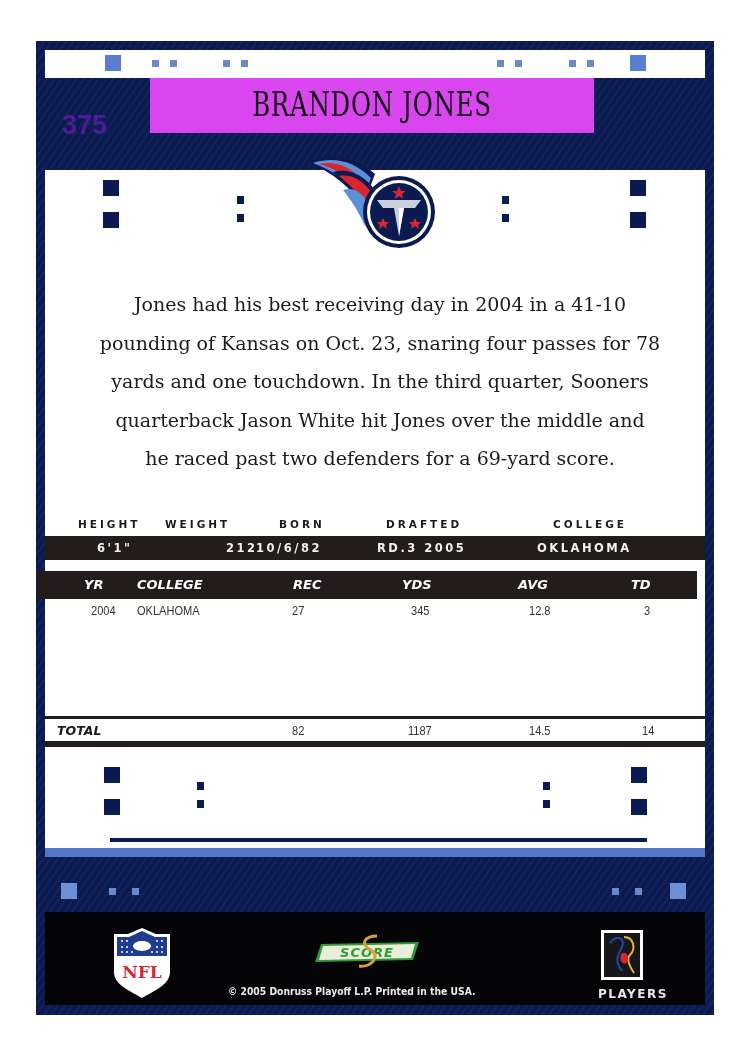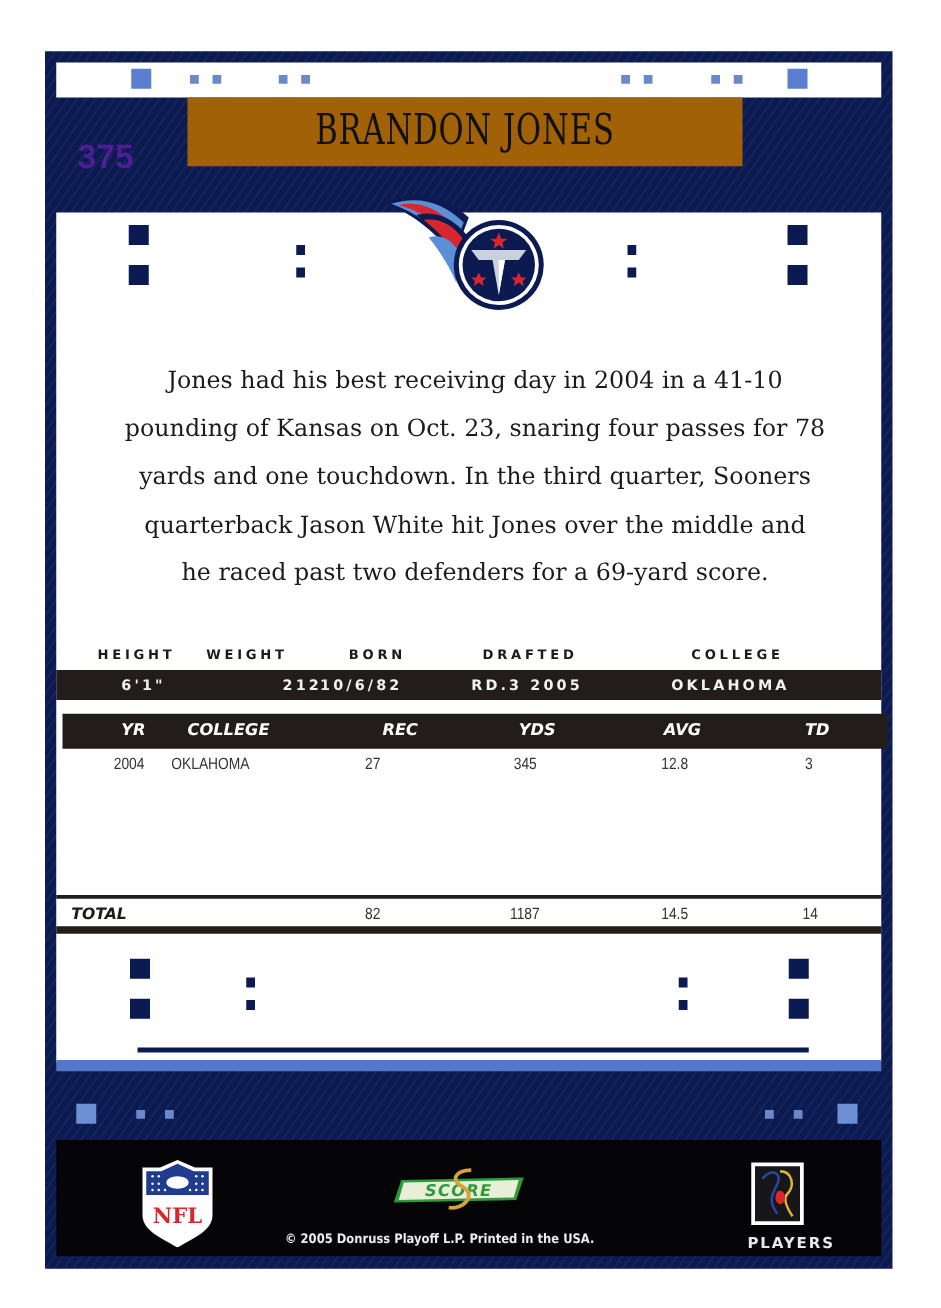--- a/index.html
+++ b/index.html
@@ -11,21 +11,21 @@
     background: #0c1a52;
     background-image: repeating-linear-gradient(125deg, rgba(255,255,255,0.035) 0 2px, rgba(0,0,0,0) 2px 6px);
   }
 
   
   .top-strip { position: absolute; left: 45px; top: 50px; width: 660px; height: 28px; background: #fff; }
   .sq { position: absolute; background: #5a7fd0; }
   .sq.big { width: 16px; height: 16px; }
   .sq.small { width: 7px; height: 7px; background: #6a88cc; }
 
-  .name-plate { position: absolute; left: 150px; top: 78px; width: 444px; height: 55px; background: #a16207; }
+  .name-plate { position: absolute; left: 150px; top: 78px; width: 444px; height: 55px; background: #d946ef; }
   .player-name {
     position: absolute; left: 0; right: 0; top: 6px; text-align: center;
     font-family: "DejaVu Serif", serif; font-size: 34px; letter-spacing: 1px;
     color: #111; transform: scaleX(0.72); transform-origin: center;
     font-weight: normal;
   }
   .card-number {
     position: absolute; left: 62px; top: 110px; font-family: Liberation Sans, sans-serif;
     font-weight: bold; font-size: 27px; color: #4c1d95; letter-spacing: 0px;
   }
@@ -51,21 +51,21 @@
   }
   .vitals-head span, .vitals-bar span { position: absolute; white-space: nowrap; }
   .vitals-bar {
     position: absolute; top: 536px; left: 45px; width: 660px; height: 24px;
     background: #221d1a; color: #f2f2f2;
     font-family: "DejaVu Sans", sans-serif; font-weight: bold; font-size: 11.5px; letter-spacing: 2.5px;
     line-height: 24px;
   }
 
   .stats-head {
-    position: absolute; top: 571px; left: 50px; width: 660px; height: 28px;
+    position: absolute; top: 571px; left: 37px; width: 660px; height: 28px;
     background: #221d1a; color: #fff;
     font-family: "DejaVu Sans", sans-serif; font-weight: bold; font-style: italic; font-size: 13px;
     line-height: 28px;
   }
   .stats-head span, .stats-row span { position: absolute; white-space: nowrap; }
   .stats-row {
     position: absolute; left: 45px; width: 644px; height: 22px;
     font-family: "Liberation Sans", sans-serif; font-size: 13px; color: #333; line-height: 22px;
   }
   .stats-row .c { transform: scaleX(0.85); transform-origin: left; }

